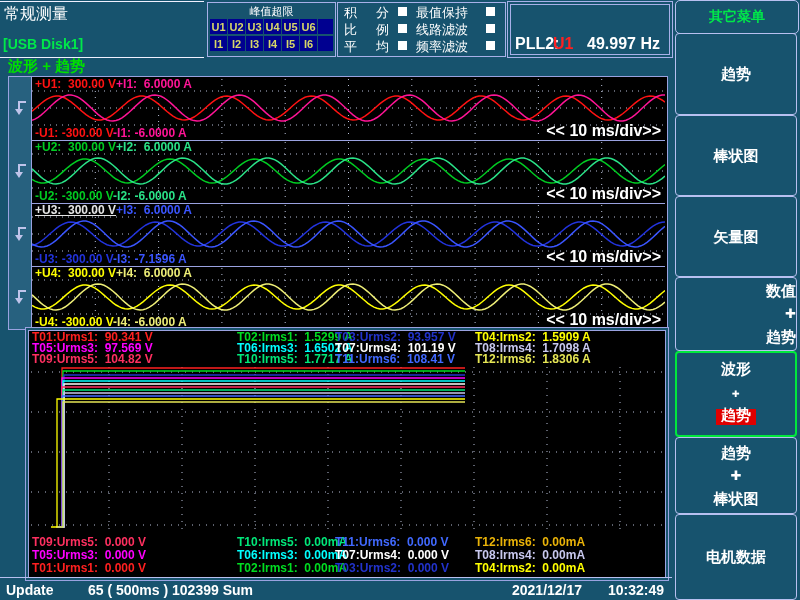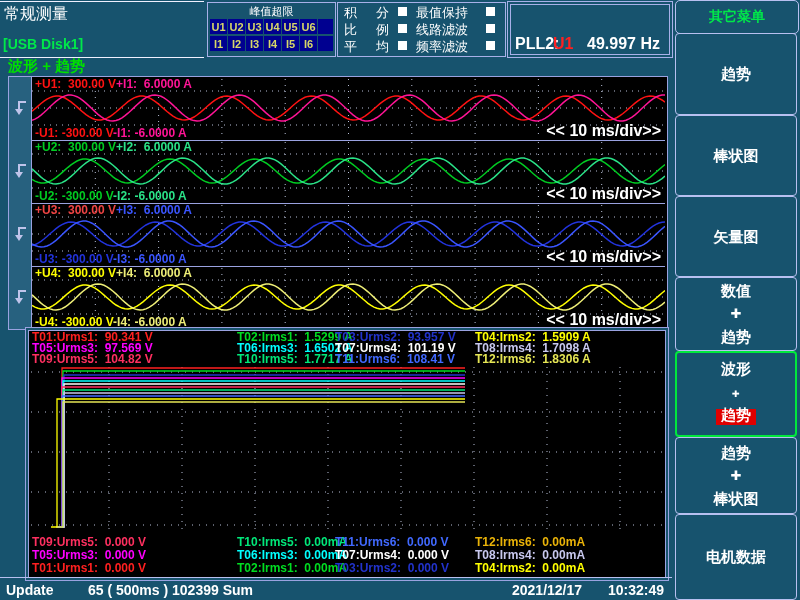--- a/index.html
+++ b/index.html
@@ -154,21 +154,21 @@
     <div class="sb-title-box">其它菜单</div>
   <div class="sb-item" style="top: 33px; height: 82px;">
         <div class="sb-line">趋势</div>
       </div>
       <div class="sb-item" style="top: 115px; height: 81px;">
         <div class="sb-line">棒状图</div>
       </div>
       <div class="sb-item" style="top: 196px; height: 81px;">
         <div class="sb-line">矢量图</div>
       </div>
-      <div class="sb-item" style="top: 277px; height: 74px;">
+      <div class="sb-item" style="top: 277px; height: 74px; align-items: flex-end;">
         <div class="sb-line">数值</div>
         <div class="sb-line" style="font-size: 13px;">✚</div>
         <div class="sb-line">趋势</div>
       </div>
       <div class="sb-item selected" style="top: 351px; height: 86px;">
         <div class="sb-line">波形</div>
         <div class="sb-line" style="font-size: 13px;">✚</div>
         <div class="sb-line hl-red">趋势</div>
       </div>
       <div class="sb-item" style="top: 437px; height: 77px;">
@@ -254,22 +254,22 @@
           <line x1="379.79999999999995" y1="2" x2="379.79999999999995" y2="61" stroke="#b8c0d8" stroke-width="1" stroke-dasharray="1 5"></line>
           <line x1="443.09999999999997" y1="2" x2="443.09999999999997" y2="61" stroke="#b8c0d8" stroke-width="1" stroke-dasharray="1 5"></line>
           <line x1="506.4" y1="2" x2="506.4" y2="61" stroke="#b8c0d8" stroke-width="1" stroke-dasharray="1 5"></line>
           <line x1="569.6999999999999" y1="2" x2="569.6999999999999" y2="61" stroke="#b8c0d8" stroke-width="1" stroke-dasharray="1 5"></line>
           <line x1="0" y1="14" x2="633" y2="14" stroke="#b8c0d8" stroke-width="1" stroke-dasharray="1 5"></line>
           <line x1="0" y1="31" x2="633" y2="31" stroke="#b8c0d8" stroke-width="1" stroke-dasharray="1 5"></line>
           <line x1="0" y1="48" x2="633" y2="48" stroke="#b8c0d8" stroke-width="1" stroke-dasharray="1 5"></line>
           <path d="M0.0,42.6L3.0,41.7L6.0,40.2L9.0,38.3L12.0,36.0L15.0,33.5L18.0,30.8L21.0,28.2L24.0,25.7L27.0,23.4L30.0,21.6L33.0,20.2L36.0,19.3L39.0,19.0L42.0,19.3L45.0,20.2L48.0,21.6L51.0,23.4L54.0,25.7L57.0,28.2L60.0,30.8L63.0,33.5L66.0,36.0L69.0,38.3L72.0,40.2L75.0,41.7L78.0,42.6L81.0,43.0L84.0,42.8L87.0,42.0L90.0,40.6L93.0,38.8L96.0,36.6L99.0,34.2L102.0,31.5L105.0,28.9L108.0,26.3L111.0,24.0L114.0,22.0L117.0,20.5L120.0,19.5L123.0,19.0L126.0,19.2L129.0,19.9L132.0,21.1L135.0,22.9L138.0,25.1L141.0,27.5L144.0,30.1L147.0,32.8L150.0,35.3L153.0,37.7L156.0,39.7L159.0,41.3L162.0,42.4L165.0,43.0L168.0,42.9L171.0,42.2L174.0,41.1L177.0,39.4L180.0,37.3L183.0,34.8L186.0,32.2L189.0,29.6L192.0,27.0L195.0,24.6L198.0,22.5L201.0,20.9L204.0,19.7L207.0,19.1L210.0,19.1L213.0,19.6L216.0,20.8L219.0,22.4L222.0,24.4L225.0,26.8L228.0,29.4L231.0,32.1L234.0,34.7L237.0,37.1L240.0,39.2L243.0,41.0L246.0,42.2L249.0,42.9L252.0,43.0L255.0,42.5L258.0,41.4L261.0,39.9L264.0,37.9L267.0,35.5L270.0,32.9L273.0,30.3L276.0,27.7L279.0,25.2L282.0,23.0L285.0,21.3L288.0,19.9L291.0,19.2L294.0,19.0L297.0,19.4L300.0,20.4L303.0,21.9L306.0,23.9L309.0,26.2L312.0,28.7L315.0,31.4L318.0,34.0L321.0,36.5L324.0,38.7L327.0,40.5L330.0,41.9L333.0,42.7L336.0,43.0L339.0,42.7L342.0,41.8L345.0,40.3L348.0,38.4L351.0,36.2L354.0,33.6L357.0,31.0L360.0,28.4L363.0,25.8L366.0,23.6L369.0,21.7L372.0,20.2L375.0,19.3L378.0,19.0L381.0,19.3L384.0,20.1L387.0,21.5L390.0,23.3L393.0,25.5L396.0,28.0L399.0,30.6L402.0,33.3L405.0,35.8L408.0,38.1L411.0,40.1L414.0,41.6L417.0,42.6L420.0,43.0L423.0,42.8L426.0,42.1L429.0,40.7L432.0,39.0L435.0,36.8L438.0,34.3L441.0,31.7L444.0,29.1L447.0,26.5L450.0,24.1L453.0,22.1L456.0,20.6L459.0,19.5L462.0,19.0L465.0,19.1L468.0,19.8L471.0,21.0L474.0,22.8L477.0,24.9L480.0,27.3L483.0,29.9L486.0,32.6L489.0,35.2L492.0,37.6L495.0,39.6L498.0,41.2L501.0,42.4L504.0,42.9L507.0,42.9L510.0,42.3L513.0,41.1L516.0,39.5L519.0,37.4L522.0,35.0L525.0,32.4L528.0,29.8L531.0,27.2L534.0,24.7L537.0,22.6L540.0,20.9L543.0,19.8L546.0,19.1L549.0,19.0L552.0,19.6L555.0,20.7L558.0,22.3L561.0,24.3L564.0,26.7L567.0,29.2L570.0,31.9L573.0,34.5L576.0,36.9L579.0,39.1L582.0,40.9L585.0,42.1L588.0,42.8L591.0,43.0L594.0,42.5L597.0,41.5L600.0,40.0L603.0,38.0L606.0,35.7L609.0,33.1L612.0,30.5L615.0,27.8L618.0,25.4L621.0,23.2L624.0,21.4L627.0,20.0L630.0,19.2L633.0,19.0" fill="none" stroke="#2233dd" stroke-width="1.5"></path>
           <path d="M0.0,40.8L3.0,42.5L6.0,43.5L9.0,44.0L12.0,43.8L15.0,43.0L18.0,41.6L21.0,39.6L24.0,37.3L27.0,34.6L30.0,31.8L33.0,28.9L36.0,26.1L39.0,23.6L42.0,21.4L45.0,19.7L48.0,18.6L51.0,18.0L54.0,18.1L57.0,18.9L60.0,20.2L63.0,22.1L66.0,24.4L69.0,27.0L72.0,29.8L75.0,32.7L78.0,35.5L81.0,38.1L84.0,40.3L87.0,42.1L90.0,43.3L93.0,43.9L96.0,43.9L99.0,43.3L102.0,42.0L105.0,40.2L108.0,37.9L111.0,35.3L114.0,32.5L117.0,29.7L120.0,26.8L123.0,24.2L126.0,21.9L129.0,20.1L132.0,18.8L135.0,18.1L138.0,18.1L141.0,18.6L144.0,19.8L147.0,21.5L150.0,23.7L153.0,26.3L156.0,29.1L159.0,32.0L162.0,34.8L165.0,37.4L168.0,39.8L171.0,41.7L174.0,43.0L177.0,43.8L180.0,44.0L183.0,43.5L186.0,42.4L189.0,40.7L192.0,38.6L195.0,36.1L198.0,33.3L201.0,30.4L204.0,27.6L207.0,24.9L210.0,22.5L213.0,20.6L216.0,19.1L219.0,18.2L222.0,18.0L225.0,18.4L228.0,19.4L231.0,21.0L234.0,23.1L237.0,25.6L240.0,28.3L243.0,31.2L246.0,34.1L249.0,36.8L252.0,39.2L255.0,41.2L258.0,42.7L261.0,43.7L264.0,44.0L267.0,43.7L270.0,42.7L273.0,41.2L276.0,39.2L279.0,36.8L282.0,34.1L285.0,31.2L288.0,28.3L291.0,25.6L294.0,23.1L297.0,21.0L300.0,19.4L303.0,18.4L306.0,18.0L309.0,18.2L312.0,19.1L315.0,20.6L318.0,22.5L321.0,24.9L324.0,27.6L327.0,30.4L330.0,33.3L333.0,36.1L336.0,38.6L339.0,40.7L342.0,42.4L345.0,43.5L348.0,44.0L351.0,43.8L354.0,43.0L357.0,41.7L360.0,39.8L363.0,37.4L366.0,34.8L369.0,32.0L372.0,29.1L375.0,26.3L378.0,23.7L381.0,21.5L384.0,19.8L387.0,18.6L390.0,18.1L393.0,18.1L396.0,18.8L399.0,20.1L402.0,21.9L405.0,24.2L408.0,26.8L411.0,29.7L414.0,32.5L417.0,35.3L420.0,37.9L423.0,40.2L426.0,42.0L429.0,43.3L432.0,43.9L435.0,43.9L438.0,43.3L441.0,42.1L444.0,40.3L447.0,38.1L450.0,35.5L453.0,32.7L456.0,29.8L459.0,27.0L462.0,24.4L465.0,22.1L468.0,20.2L471.0,18.9L474.0,18.1L477.0,18.0L480.0,18.6L483.0,19.7L486.0,21.4L489.0,23.6L492.0,26.1L495.0,28.9L498.0,31.8L501.0,34.6L504.0,37.3L507.0,39.6L510.0,41.6L513.0,43.0L516.0,43.8L519.0,44.0L522.0,43.5L525.0,42.5L528.0,40.8L531.0,38.7L534.0,36.2L537.0,33.5L540.0,30.6L543.0,27.8L546.0,25.1L549.0,22.7L552.0,20.7L555.0,19.2L558.0,18.3L561.0,18.0L564.0,18.4L567.0,19.3L570.0,20.9L573.0,23.0L576.0,25.4L579.0,28.1L582.0,31.0L585.0,33.9L588.0,36.6L591.0,39.0L594.0,41.1L597.0,42.7L600.0,43.6L603.0,44.0L606.0,43.7L609.0,42.8L612.0,41.3L615.0,39.3L618.0,36.9L621.0,34.2L624.0,31.4L627.0,28.5L630.0,25.8L633.0,23.3" fill="none" stroke="#3a55ff" stroke-width="1.5"></path>
         </svg>
-        <div class="wl top"><span style="color: #ef4444;">+U3:  300.00 V</span><span style="color: rgb(58, 85, 255);">+I3:  6.0000 A</span></div>
-        <div class="wl bot"><span style="color: rgb(34, 51, 221);">-U3: -300.00 V</span><span style="color: rgb(58, 85, 255);">-I3: -6.0000 A</span></div>
+        <div class="wl top"><span style="color: #e5e5e5; text-decoration: underline;">+U3:  300.00 V</span><span style="color: rgb(58, 85, 255);">+I3:  6.0000 A</span></div>
+        <div class="wl bot"><span style="color: rgb(34, 51, 221);">-U3: -300.00 V</span><span style="color: rgb(58, 85, 255);">-I3: -7.1596 A</span></div>
         <div class="timediv">&lt;&lt; 10 ms/div&gt;&gt;</div>
       </div>
       <div class="wave-ch" style="top: 189px;">
         <svg class="wave-svg" width="633" height="63">
           <line x1="63.3" y1="2" x2="63.3" y2="61" stroke="#b8c0d8" stroke-width="1" stroke-dasharray="1 5"></line>
           <line x1="126.6" y1="2" x2="126.6" y2="61" stroke="#b8c0d8" stroke-width="1" stroke-dasharray="1 5"></line>
           <line x1="189.89999999999998" y1="2" x2="189.89999999999998" y2="61" stroke="#b8c0d8" stroke-width="1" stroke-dasharray="1 5"></line>
           <line x1="253.2" y1="2" x2="253.2" y2="61" stroke="#b8c0d8" stroke-width="1" stroke-dasharray="1 5"></line>
           <line x1="316.5" y1="2" x2="316.5" y2="61" stroke="#b8c0d8" stroke-width="1" stroke-dasharray="1 5"></line>
           <line x1="379.79999999999995" y1="2" x2="379.79999999999995" y2="61" stroke="#b8c0d8" stroke-width="1" stroke-dasharray="1 5"></line>

